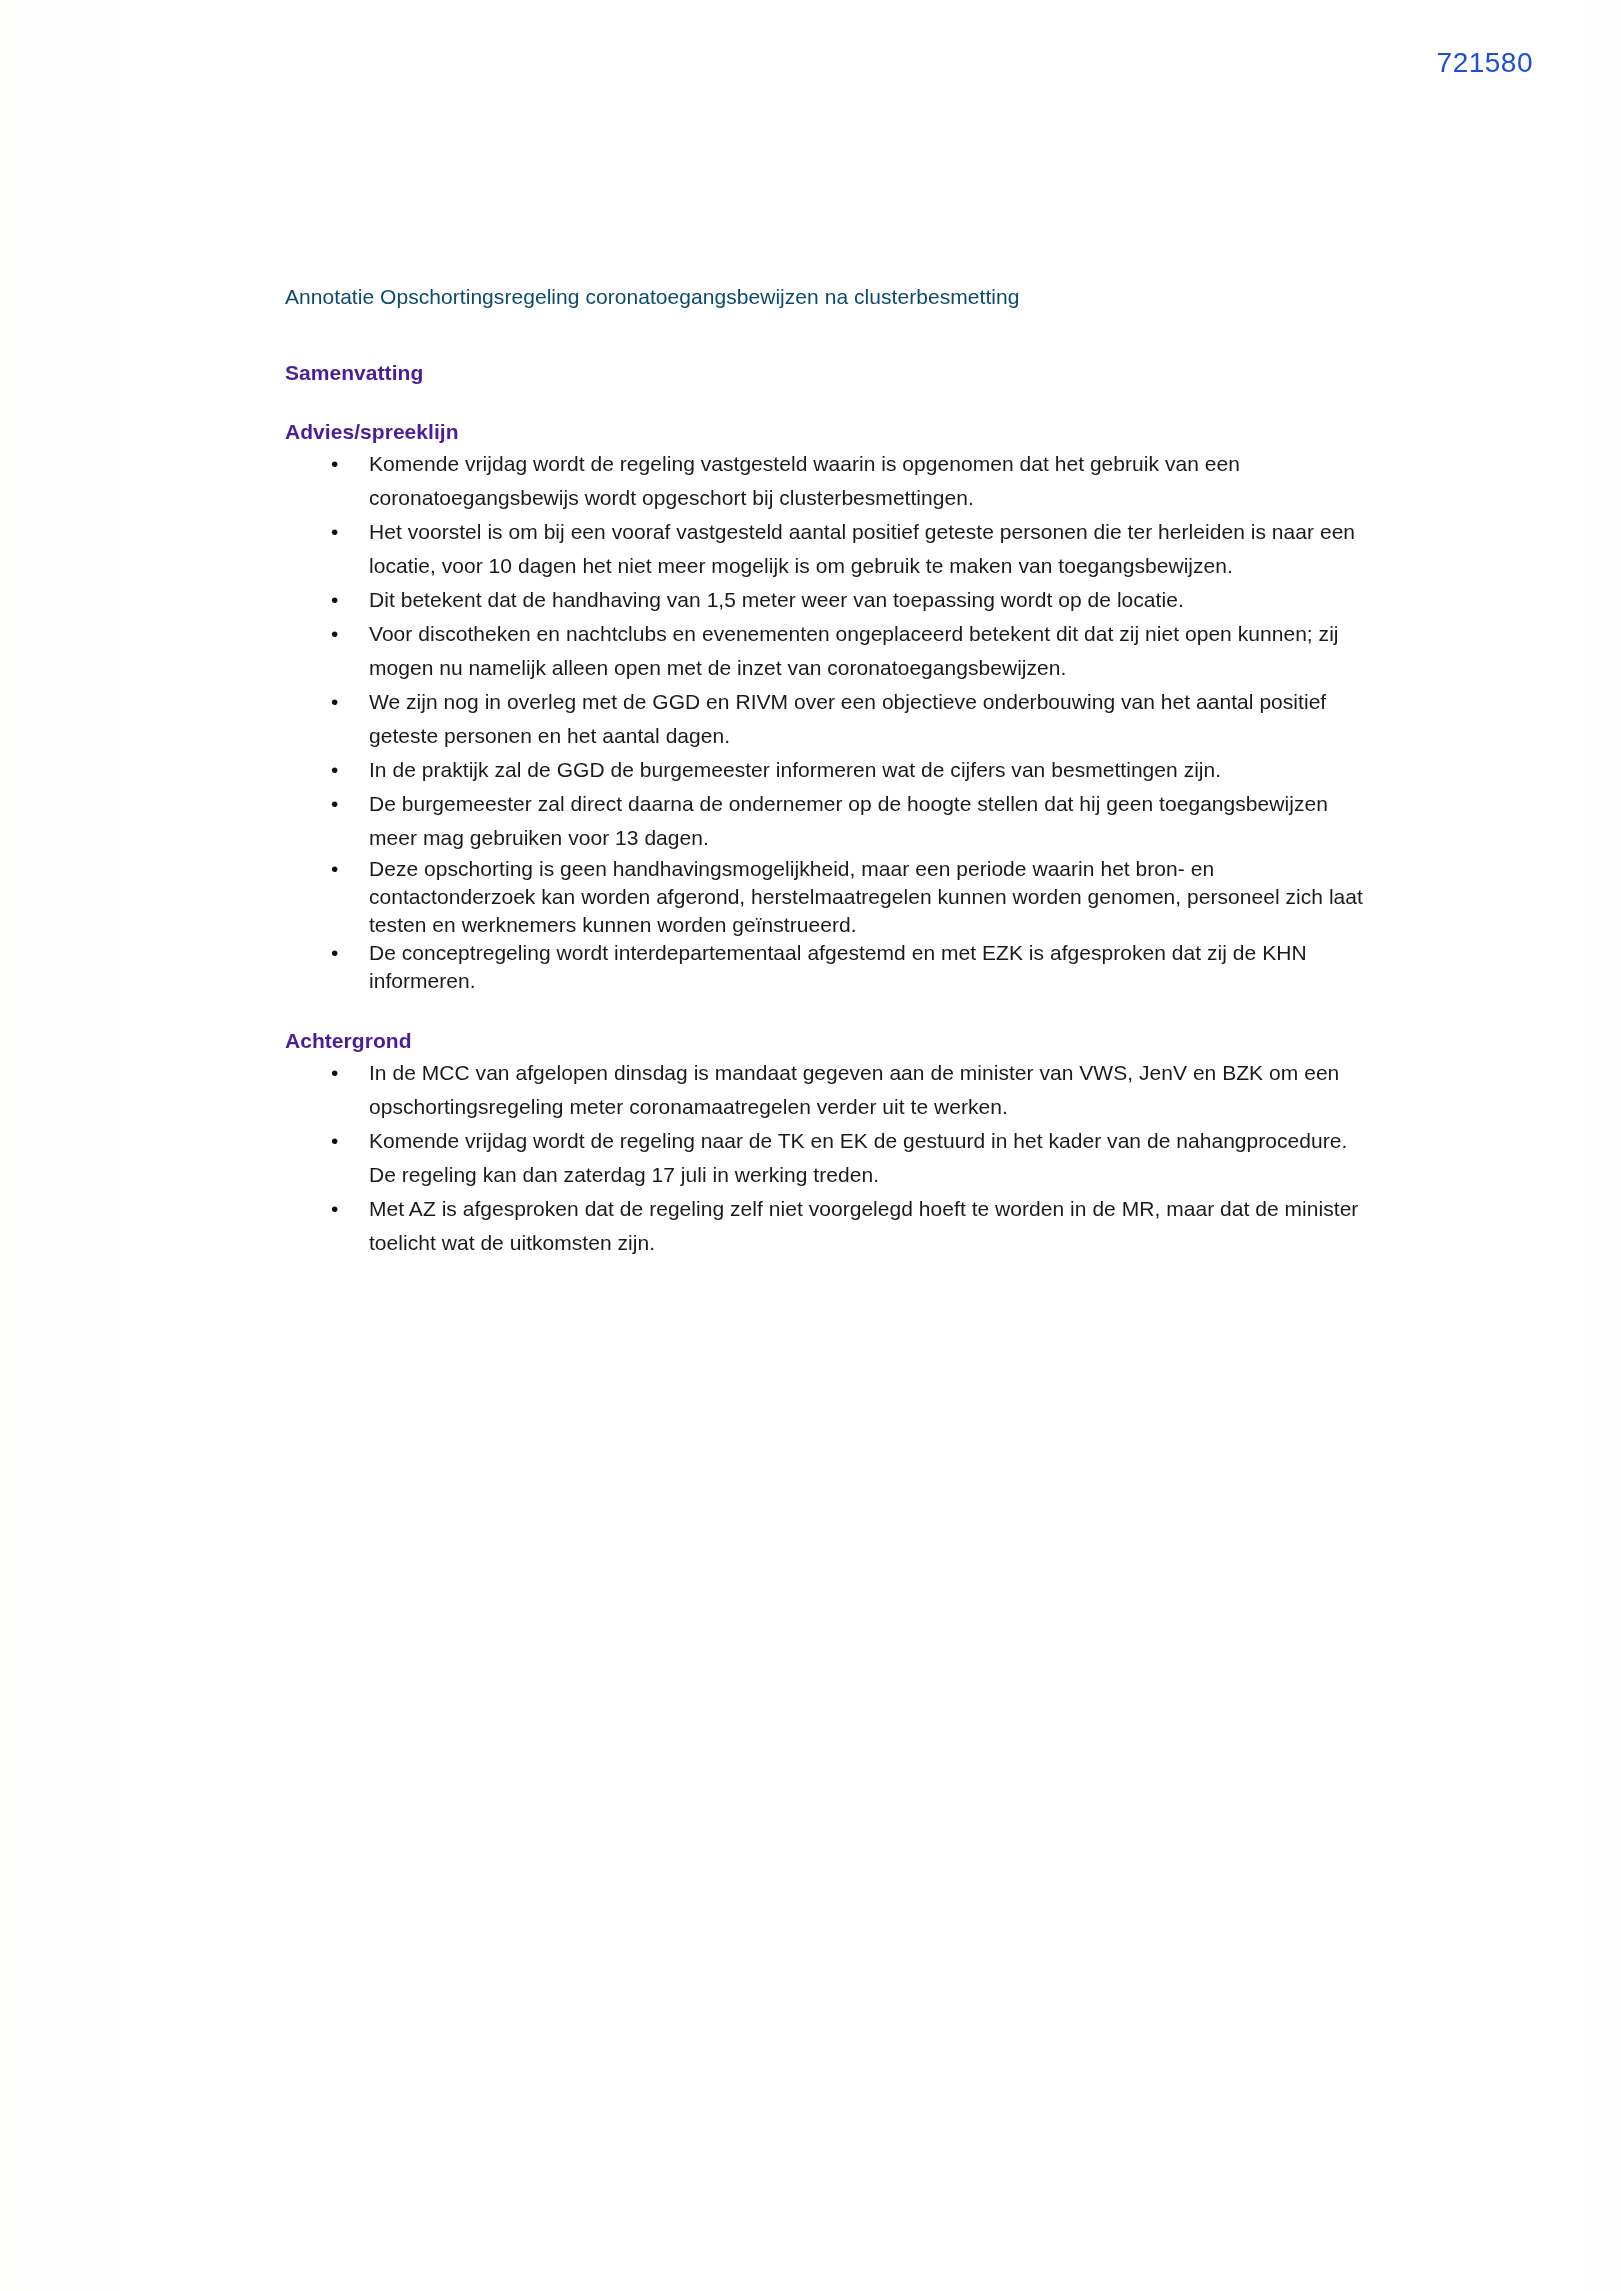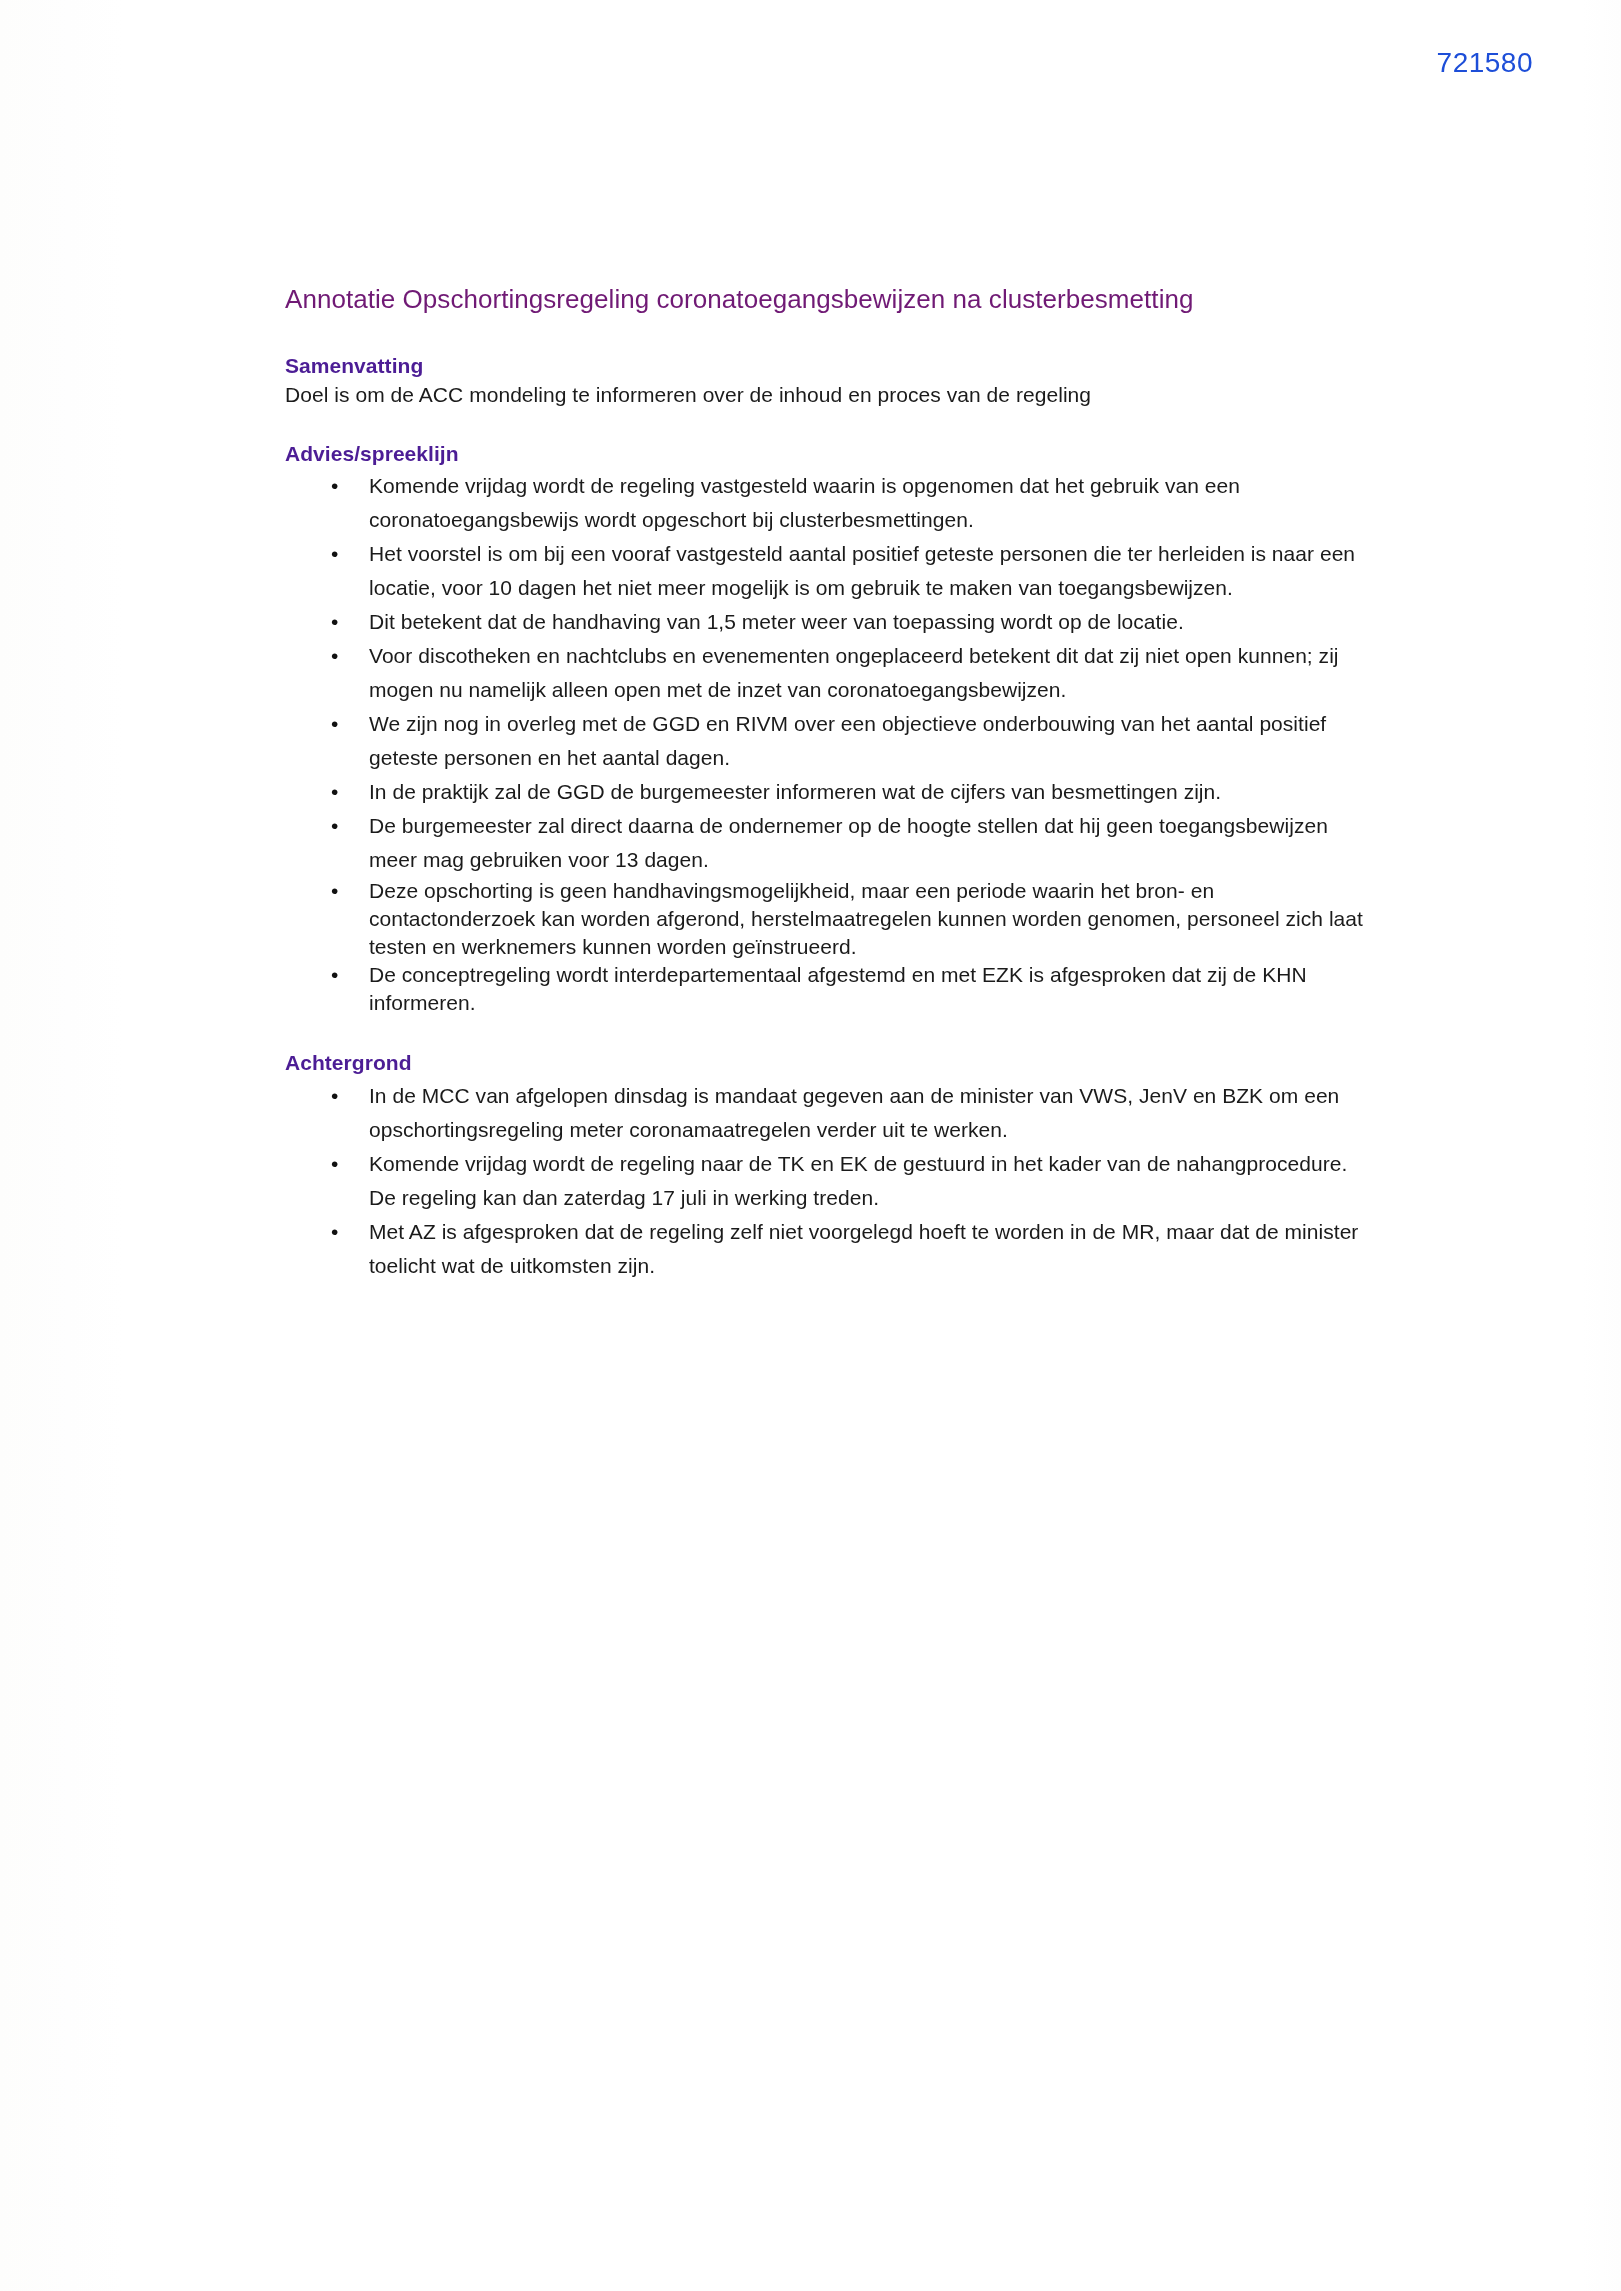--- a/index.html
+++ b/index.html
@@ -43,24 +43,24 @@
   }
 
   #content {
     position: absolute;
     left: 285px;
     top: 286px;
     width: 1093px;
   }
 
   .doc-title {
-    font-size: 26px;
+    font-size: 21px;
     line-height: 1.0;
-    color: #701a75;
-    margin: 0 0 41px 0;
+    color: #0c4a6e;
+    margin: 0 0 53px 0;
     letter-spacing: 0.05px;
   }
 
   .section {
     margin: 0 0 33px 0;
   }
   .section:last-child { margin-bottom: 18px; }
 
   .section-heading {
     font-size: 21px;
@@ -120,21 +120,20 @@
 
   <div id="doc-number">721580</div>
 
   <div id="content">
 
     <div class="doc-title">Annotatie Opschortingsregeling coronatoegangsbewijzen na clusterbesmetting</div>
 
     <div id="sections-host">
         <div class="section">
           <div class="section-heading">Samenvatting</div>
-          <div class="section-para">Doel is om de ACC mondeling te informeren over de inhoud en proces van de regeling</div>
         </div>
         <div class="section">
           <div class="section-heading">Advies/spreeklijn</div>
           <ul class="bullets">
             <li class="bullet-item"><span class="bullet-dot">•</span><span>Komende vrijdag wordt de regeling vastgesteld waarin is opgenomen dat het gebruik van een coronatoegangsbewijs wordt opgeschort bij clusterbesmettingen.</span></li>
             <li class="bullet-item"><span class="bullet-dot">•</span><span>Het voorstel is om bij een vooraf vastgesteld aantal positief geteste personen die ter herleiden is naar een locatie, voor 10 dagen het niet meer mogelijk is om gebruik te maken van toegangsbewijzen.</span></li>
             <li class="bullet-item"><span class="bullet-dot">•</span><span>Dit betekent dat de handhaving van 1,5 meter weer van toepassing wordt op de locatie.</span></li>
             <li class="bullet-item"><span class="bullet-dot">•</span><span>Voor discotheken en nachtclubs en evenementen ongeplaceerd betekent dit dat zij niet open kunnen; zij mogen nu namelijk alleen open met de inzet van coronatoegangsbewijzen.</span></li>
             <li class="bullet-item"><span class="bullet-dot">•</span><span>We zijn nog in overleg met de GGD en RIVM over een objectieve onderbouwing van het aantal positief geteste personen en het aantal dagen.</span></li>
             <li class="bullet-item"><span class="bullet-dot">•</span><span>In de praktijk zal de GGD de burgemeester informeren wat de cijfers van besmettingen zijn.</span></li>

